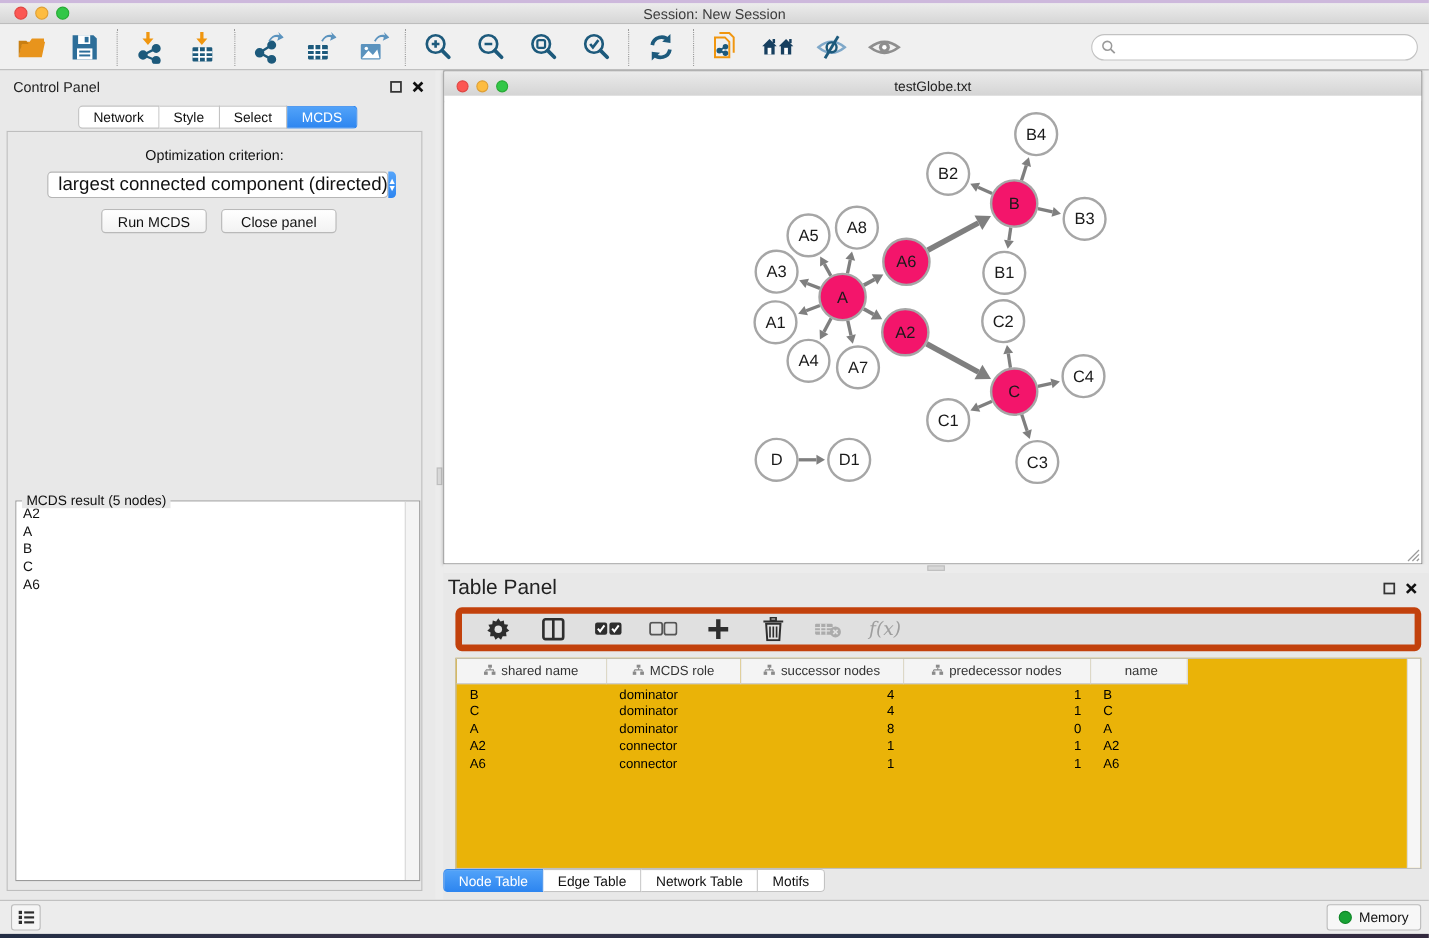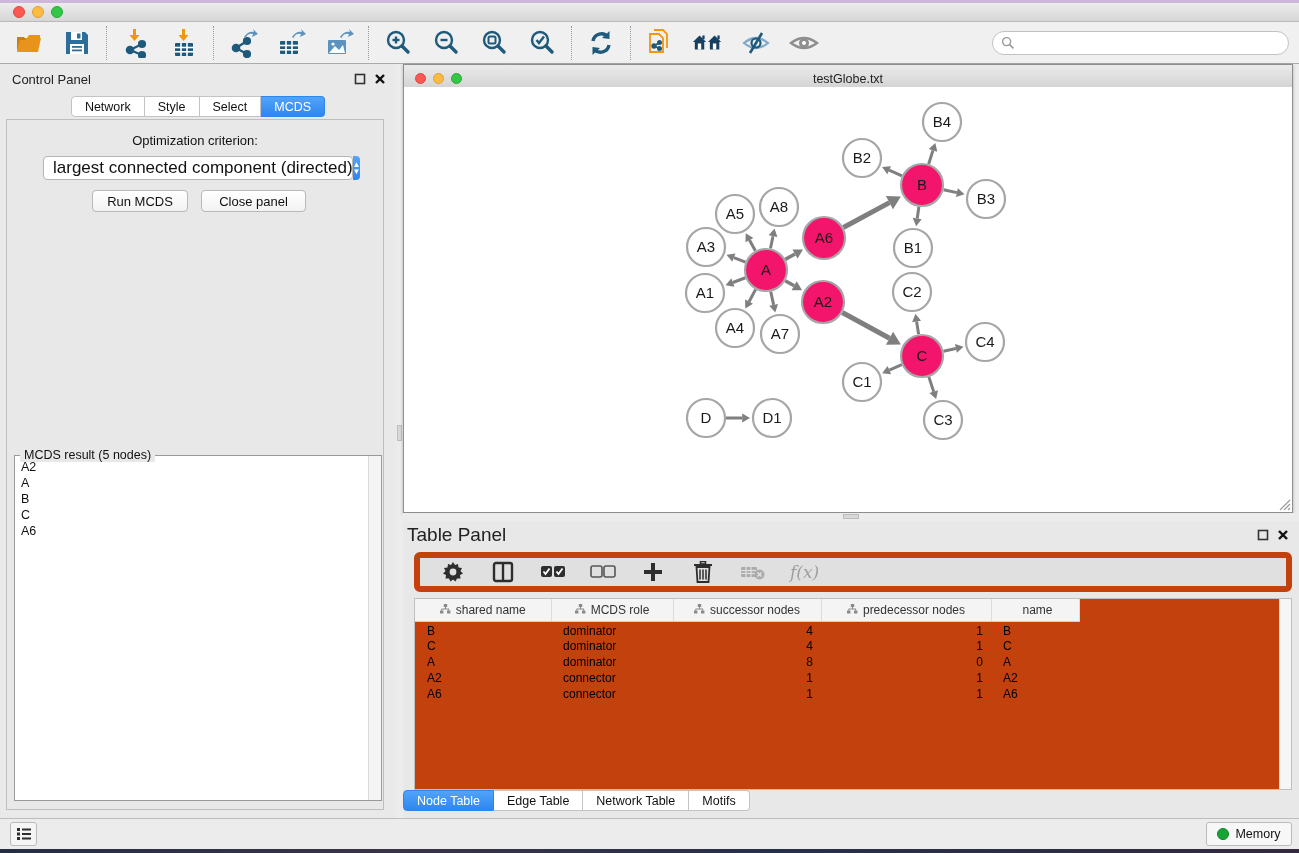--- a/index.html
+++ b/index.html
@@ -75,21 +75,21 @@
 
   
   #table-panel { left:403px; top:521px; width:896px; height:297px; background:#E8E8E8; }
   #tp-header { left:403px; top:524px; width:896px; height:22px; display:flex; align-items:center; }
   #tp-title { margin-left:4px; font-size:19px; color:#222; }
   #tp-toolbar { left:414px; top:552px; width:878px; height:40px; background:#E0E0E0;
     border:6px solid #c2410c; border-radius:6px; display:flex; align-items:center; gap:24px; padding-left:20px; }
   .tpt-btn { display:flex; align-items:center; justify-content:center; width:26px; height:26px; }
   #fx-label { font-family:"DejaVu Serif","Liberation Serif",serif; font-style:italic;
     font-size:17px; color:#9E9E9E; }
-  #node-table-wrap { left:414px; top:598px; width:878px; height:192px; background:#c2410c;
+  #node-table-wrap { left:414px; top:598px; width:878px; height:192px; background:#eab308;
     border:1px solid #BFBFBF; overflow:hidden; }
   #node-table { border-collapse:collapse; table-layout:fixed; width:664px; }
   #node-table th { height:22px; background:#F4F4F4; border-bottom:1px solid #CFCFCF;
     border-right:1px solid #DCDCDC; font-weight:normal; font-size:12px; color:#333;
     text-align:center; white-space:nowrap; overflow:hidden; }
   #node-table th .hlabel { vertical-align:middle; margin-left:5px; }
   #node-table td { height:16px; font-size:12px; color:#000; white-space:nowrap; overflow:hidden; }
   #node-table tbody tr:first-child td { padding-top:2px; }
   td.al { text-align:left; padding-left:12px; }
   td.ar { text-align:right; padding-right:8px; }
@@ -109,20 +109,21 @@
 </head>
 <body>
 
 <div class="abs" id="wallpaper-top"></div>
 <div class="abs" id="titlebar">
   <div class="lights">
     <span class="tl red"></span>
     <span class="tl yellow"></span>
     <span class="tl green"></span>
   </div>
+  <div id="main-title">Session: New Session</div>
 </div>
 
 <div class="abs" id="toolbar">
   <div class="tb-group">
     <span class="tb-btn">
       <svg width="30" height="30" viewBox="0 0 30 30">
           <path d="M3 24 L6 10 H13 L15 7 H26 V10 H27 L24 24 Z" fill="#E8941C"></path>
           <path d="M3 24 L3 9 H10 L12 12 H6 Z" fill="#C97F12"></path>
         </svg>
     </span>

